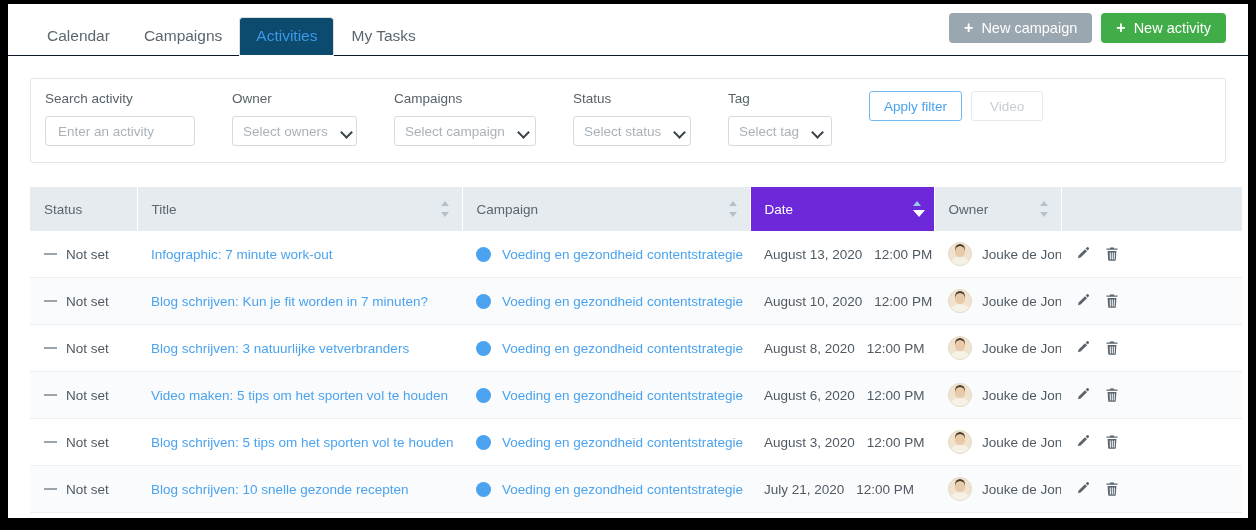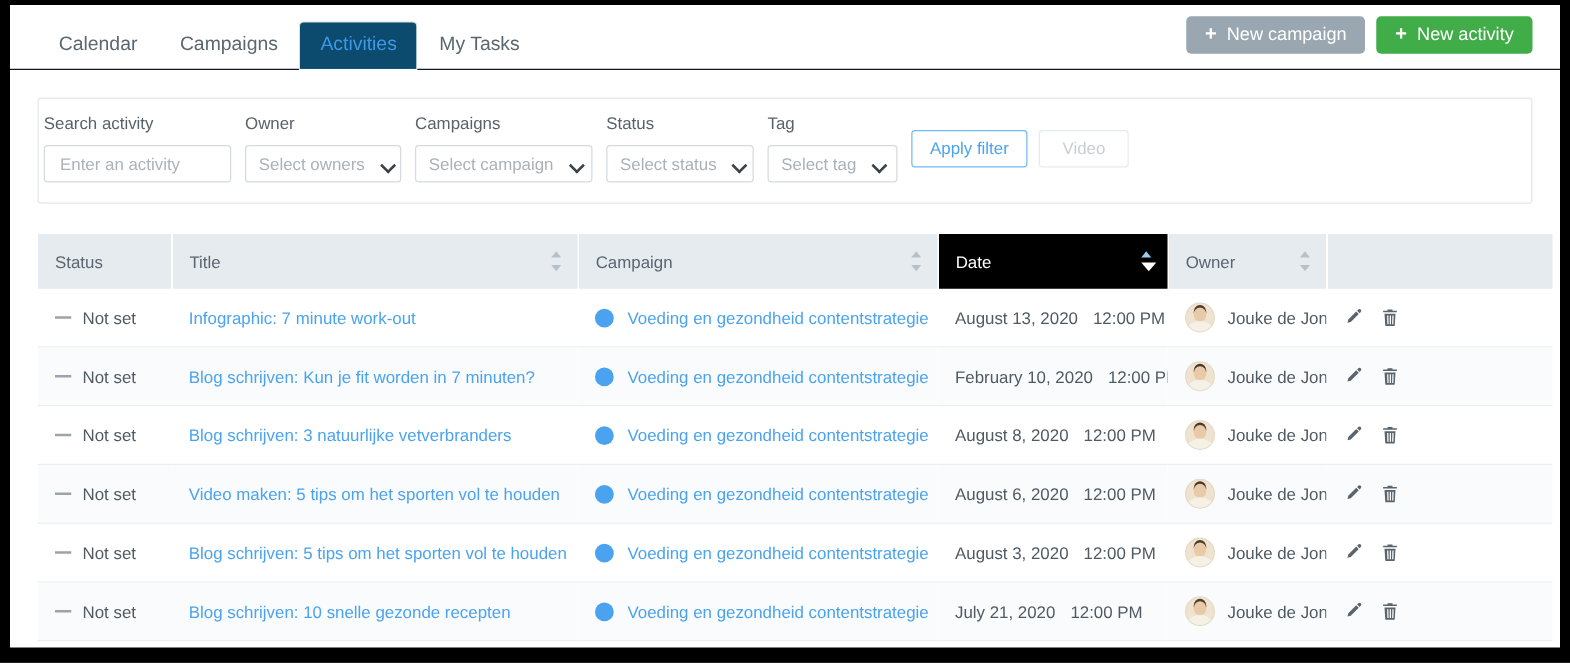--- a/index.html
+++ b/index.html
@@ -97,24 +97,24 @@
   .btn-grey { background: #9aa7b0; }
   .btn-green { background: #41ad49; }
 
   
   .filterwrap {
     padding: 22px 22px 0 22px;
   }
   .filterpanel {
     border: 1px solid #e3e6e8;
     border-radius: 3px;
-    padding: 12px 14px 16px 4px;
+    padding: 12px 14px 16px 14px;
     display: flex;
-    align-items: center;
-    gap: 11px;
+    align-items: flex-start;
+    gap: 37px;
     background: #ffffff;
   }
   .field { display: flex; flex-direction: column; }
   .field-label {
     font-size: 13.5px;
     color: #58626a;
     margin-bottom: 9px;
     line-height: 16px;
   }
   .ctrl {
@@ -203,21 +203,21 @@
     text-align: left;
     height: 44px;
     padding: 0 14px;
     border-right: 1px solid #ffffff;
     position: relative;
     vertical-align: middle;
     cursor: pointer;
     white-space: nowrap;
   }
   table.grid th.sorted {
-    background: #000000;
+    background: #6d28d9;
     color: #ffffff;
   }
   table.grid th.plain { cursor: default; }
   .sorter {
     position: absolute;
     right: 12px;
     top: 50%;
     transform: translateY(-50%);
     width: 9px;
     height: 18px;
@@ -474,21 +474,21 @@
               </td>
               <td><a class="link" href="#">Blog schrijven: Kun je fit worden in 7 minuten?</a></td>
               <td>
                 <div class="campaign-cell">
                   <span class="dot" style="background:#4ba3ef"></span>
                   <a class="link" href="#">Voeding en gezondheid contentstrategie</a>
                 </div>
               </td>
               <td>
                 <div class="date-cell">
-                  <span>February 10, 2020</span>
+                  <span>August 10, 2020</span>
                   <span class="date-time">12:00 PM</span>
                 </div>
               </td>
               <td>
                 <div class="owner-cell">
                   <span class="avatar"></span>
                   <span>Jouke de Jong</span>
                 </div>
               </td>
               <td>

